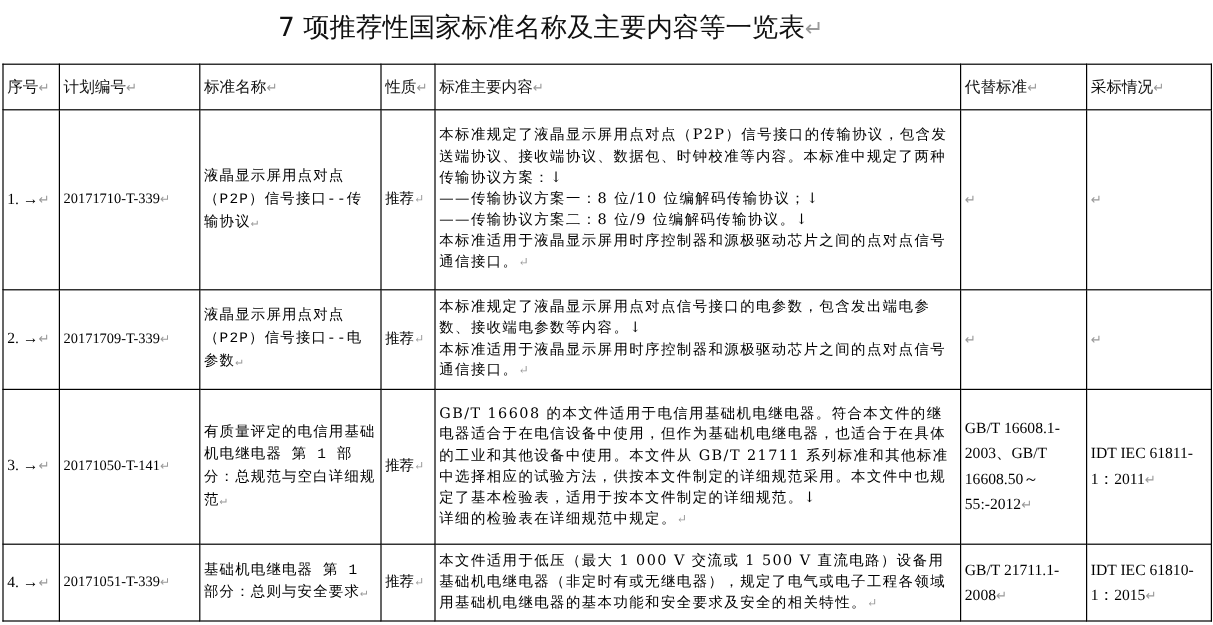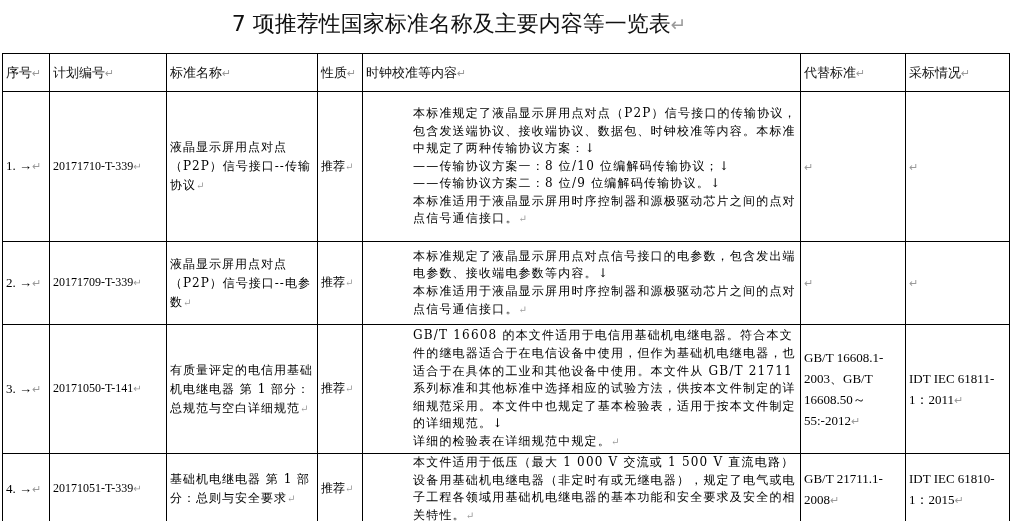--- a/index.html
+++ b/index.html
@@ -11,25 +11,25 @@
     .mark { color: #9a9a9a; font-size: 0.85em; }
     table.std { position: absolute; left: 2px; top: 53px; border-collapse: collapse;
                 table-layout: fixed; width: 1007px; }
     table.std td, table.std th { border: 1.5px solid #000; padding: 0 3px; vertical-align: middle;
                                  font-weight: normal; overflow: hidden; }
     th { font-family: "DejaVu Sans", "Liberation Sans", sans-serif; font-size: 13px; height: 37px;
          text-align: left; color: #111; }
     td { font-size: 12px; line-height: 17.5px; }
     td.num { font-family: "Liberation Serif", serif; font-size: 13px; padding-left: 6px; }
     td.code { font-family: "Liberation Serif", serif; font-size: 12px; padding-left: 6px; }
-    td.name { padding-left: 6px; font-size: 12px; line-height: 19px; letter-spacing: 1px; }
+    td.name { padding-left: 6px; font-size: 12px; line-height: 19px; letter-spacing: 1px; font-family: Liberation Mono, monospace; }
     td.nature { vertical-align: top; padding-top: 2px; font-size: 12px; }
     td.content { font-size: 12px; line-height: 17.6px; letter-spacing: 1.2px; padding-left: 6px; vertical-align: top; padding-top: 2px; }
     td.replace, td.adopt { font-family: "Liberation Serif", serif; font-size: 13px; line-height: 21px; padding-left: 8px; }
-    .para { display: block; margin-left: 47px; }
+    .para { display: block; }
   </style>
 </head>
 <body>
 
 <div class="title"><span>7 项推荐性国家标准名称及主要内容等一览表</span><span class="mark">↵</span></div>
 
 <table class="std">
   <colgroup>
     <col style="width:47px">
     <col style="width:117px">
@@ -38,21 +38,21 @@
     <col style="width:438px">
     <col style="width:105px">
     <col style="width:104px">
   </colgroup>
   <thead>
     <tr>
       <th><span>序号</span><span class="mark">↵</span></th>
       <th><span>计划编号</span><span class="mark">↵</span></th>
       <th><span>标准名称</span><span class="mark">↵</span></th>
       <th><span>性质</span><span class="mark">↵</span></th>
-      <th><span>时钟校准等内容</span><span class="mark">↵</span></th>
+      <th><span>标准主要内容</span><span class="mark">↵</span></th>
       <th><span>代替标准</span><span class="mark">↵</span></th>
       <th><span>采标情况</span><span class="mark">↵</span></th>
     </tr>
   </thead>
   <tbody>
 
     <tr style="height:150px">
       <td class="num"><span>1. →</span><span class="mark">↵</span></td>
       <td class="code"><span>20171710-T-339</span><span class="mark">↵</span></td>
       <td class="name"><span>液晶显示屏用点对点（P2P）信号接口--传输协议</span><span class="mark">↵</span></td>

